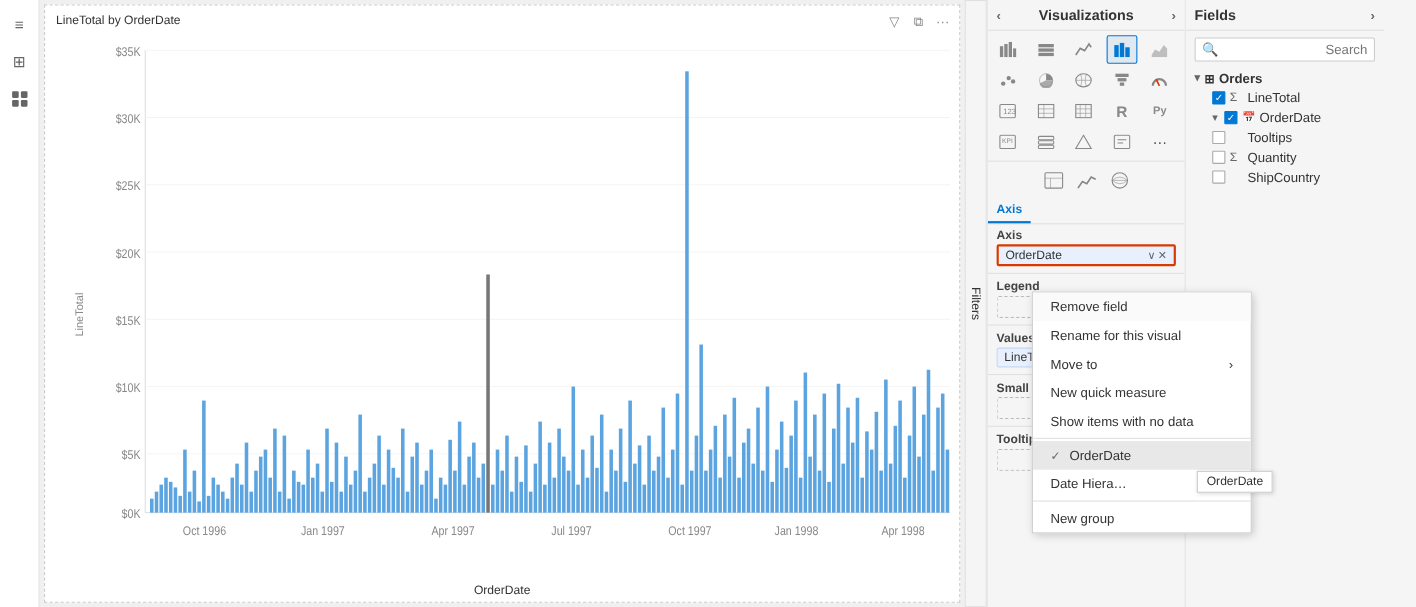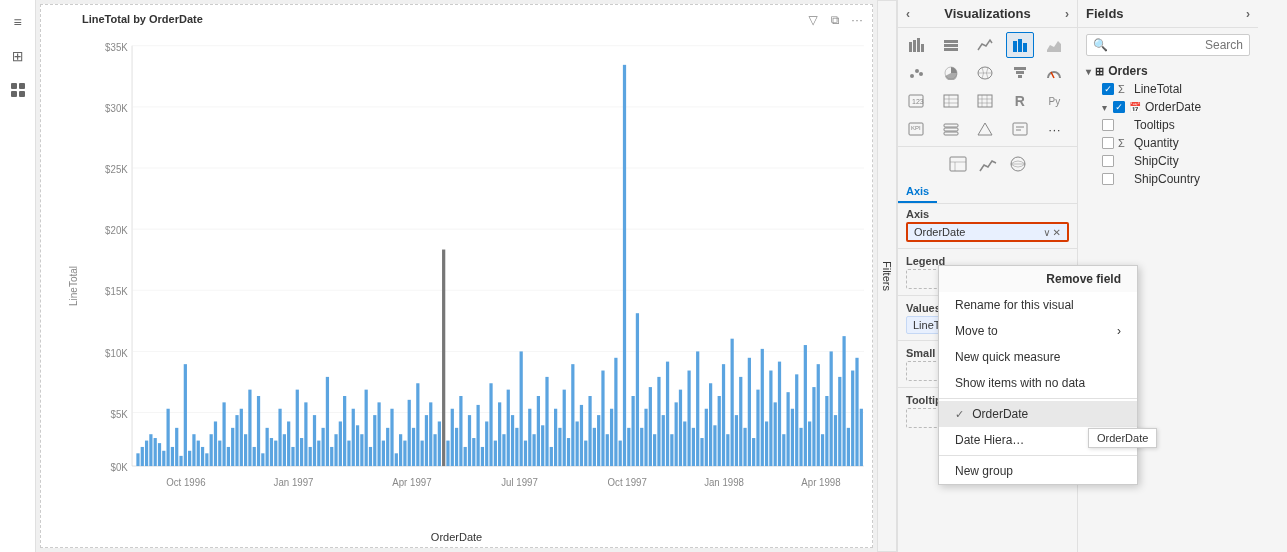--- a/index.html
+++ b/index.html
@@ -27,21 +27,21 @@
     .main-area {
       flex: 1;
       background: #fff;
       position: relative;
       border: 1px dashed #ccc;
       margin: 4px;
       overflow: hidden;
     }
     .chart-title {
       position: absolute; top: 8px; left: 10px;
-      font-size: 11px; color: #333; font-weight: 700; margin-left: 31px;
+      font-size: 11px; color: #333; font-weight: 400;
     }
     .chart-toolbar {
       position: absolute; top: 6px; right: 6px;
       display: flex; gap: 4px; align-items: center;
     }
     .chart-toolbar-icon {
       width: 18px; height: 18px;
       display: flex; align-items: center; justify-content: center;
       color: #888; font-size: 12px; cursor: pointer;
     }
@@ -202,21 +202,21 @@
       width: 200px;
       font-size: 12px;
     }
     .context-menu-item {
       padding: 6px 16px;
       cursor: pointer;
       display: flex; align-items: center; justify-content: space-between;
       color: #333;
     }
     .context-menu-item.active-item { background: #f0f0f0; color: #333; }
-    .context-menu-item.bold-item { font-weight: 700; background: #fafafa; justify-content: flex-end; }
+    .context-menu-item.bold-item { font-weight: 400; background: #fafafa; }
     .context-menu-separator { height: 1px; background: #e0e0e0; margin: 2px 0; }
 
     
     .date-hierarchy-chip {
       position: absolute;
       top: 428px; left: 190px;
       background: #fff;
       border: 1px solid #ccc;
       padding: 3px 8px;
       font-size: 11px; color: #333;
@@ -570,21 +570,21 @@
       <div class="viz-icon-btn">
           <svg width="16" height="14" viewBox="0 0 16 14">
             <rect x="1" y="1" width="14" height="12" stroke="#888" stroke-width="1" fill="none"></rect>
             <line x1="1" y1="5" x2="15" y2="5" stroke="#888" stroke-width="0.5"></line>
             <line x1="1" y1="9" x2="15" y2="9" stroke="#888" stroke-width="0.5"></line>
             <line x1="5" y1="1" x2="5" y2="13" stroke="#888" stroke-width="0.5"></line>
             <line x1="10" y1="1" x2="10" y2="13" stroke="#888" stroke-width="0.5"></line>
           </svg>
         </div>
       <div class="viz-icon-btn" style="font-weight:bold;font-size:14px;color:#888;">R</div>
-      <div class="viz-icon-btn" style="font-weight:normal;font-size:10px;color:#888;">Py</div>
+      <div class="viz-icon-btn" style="font-weight:bold;font-size:10px;color:#888;">Py</div>
 
       <div class="viz-icon-btn">
           <svg width="16" height="14" viewBox="0 0 16 14">
             <rect x="1" y="1" width="14" height="12" rx="1" stroke="#888" stroke-width="1" fill="none"></rect>
             <text x="3" y="8" font-size="6" fill="#888">KPI</text>
           </svg>
         </div>
       <div class="viz-icon-btn">
           <svg width="16" height="14" viewBox="0 0 16 14">
             <rect x="1" y="2" width="14" height="3" rx="1" stroke="#888" stroke-width="1" fill="none"></rect>
@@ -712,25 +712,20 @@
           <span class="tree-item-icon"></span>
           <span>Tooltips</span>
         </div>
 
         <div class="tree-item">
           <div class="checkbox"></div>
           <span class="tree-item-icon sigma-icon">Σ</span>
           <span>Quantity</span>
         </div>
 
-        <div class="tree-item">
-          <div class="checkbox"></div>
-          <span class="tree-item-icon"></span>
-          <span>ShipCity</span>
-        </div>
 
         <div class="tree-item">
           <div class="checkbox"></div>
           <span class="tree-item-icon"></span>
           <span>ShipCountry</span>
         </div>
       </div>
     </div>
 
     <div class="context-menu">

